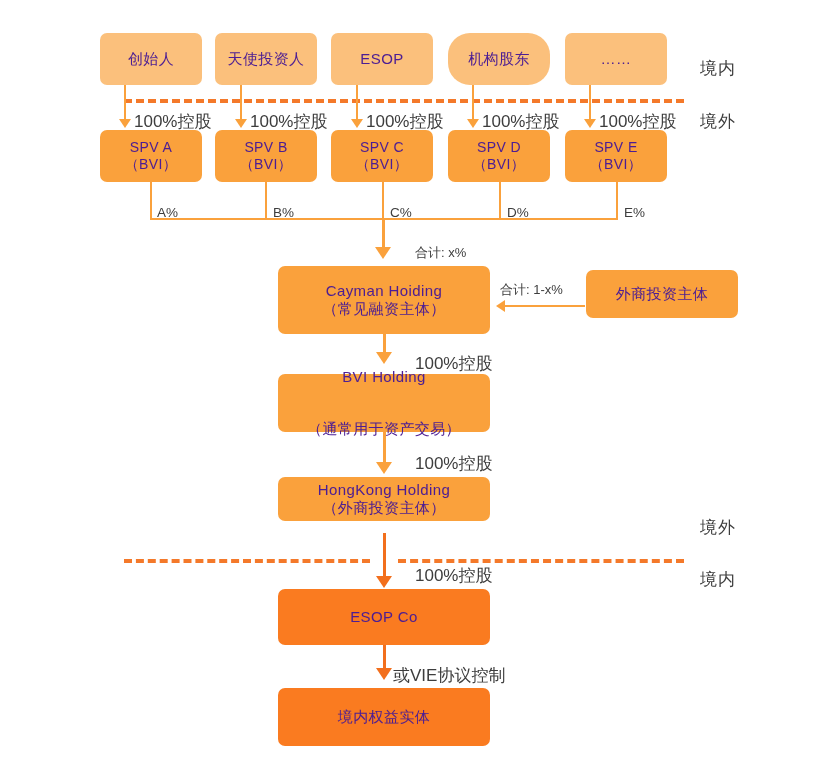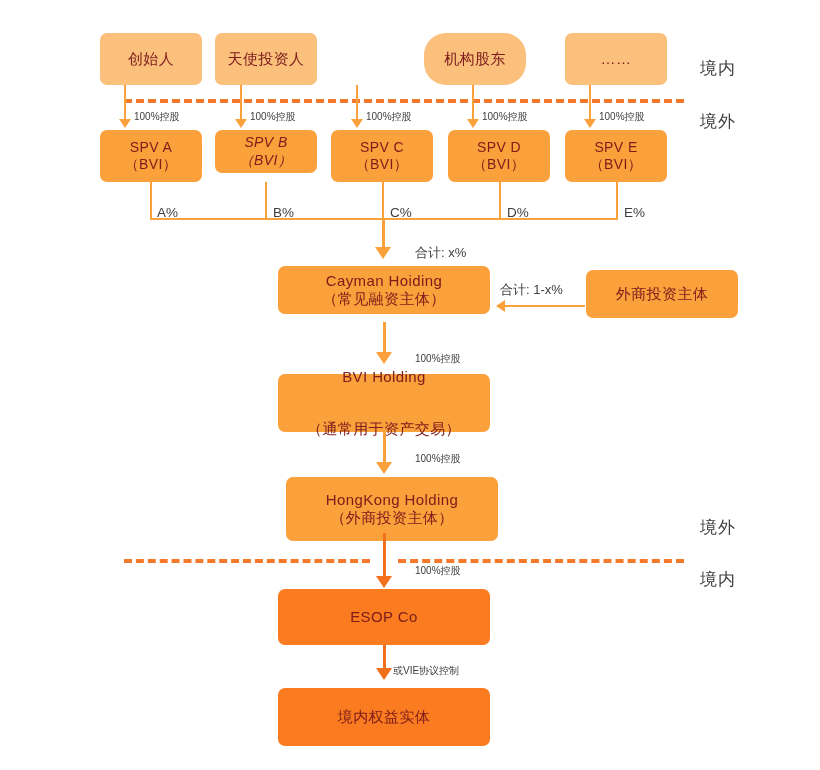--- a/index.html
+++ b/index.html
@@ -10,21 +10,21 @@
     font-family:"Liberation Sans","DejaVu Sans",sans-serif;
     overflow:hidden;
   }
   #stage{position:relative;width:820px;height:770px;}
 
   
   .box{
     position:absolute;
     box-sizing:border-box;
     border-radius:7px;
-    color:#7f1d1d;
+    color:#4c1d95;
     display:flex;
     flex-direction:column;
     align-items:center;
     justify-content:center;
     text-align:center;
     line-height:1.22;
     letter-spacing:.4px;
     text-shadow:0 0 1px rgba(0,0,0,.05);
   }
   .box .l1{display:block;}
@@ -65,41 +65,44 @@
     border-top:4px dashed #f4792a;
   }
 
   
   .lbl{
     position:absolute;
     color:#3d3d3d;
     font-size:12px;
     white-space:nowrap;
   }
-  .lbl.pct{font-size:10px;}
+  .lbl.pct{font-size:17px;}
   .lbl.sum{font-size:13px;}
   .lbl.side{
     font-size:17px;
     color:#3d3d3d;
     letter-spacing:1px;
   }
   .lbl.ab{font-size:13.5px;color:#3d3d3d;}
 </style>
 </head>
 <body>
 
 <div id="stage">
 
   <div class="box tone-light fs15" style="left:100px;top:33px;width:102px;height:52px;">
     <span class="l1">创始人</span>
   </div>
   <div class="box tone-light fs15" style="left:215px;top:33px;width:102px;height:52px;">
     <span class="l1">天使投资人</span>
   </div>
-  <div class="box tone-light fs15" style="left:424px;top:33px;width:102px;height:52px;border-radius:22px;">
+  <div class="box tone-light fs15" style="left:331px;top:33px;width:102px;height:52px;">
+    <span class="l1">ESOP</span>
+  </div>
+  <div class="box tone-light fs15" style="left:448px;top:33px;width:102px;height:52px;border-radius:22px;">
     <span class="l1">机构股东</span>
   </div>
   <div class="box tone-light fs15" style="left:565px;top:33px;width:102px;height:52px;">
     <span class="l1">……</span>
   </div>
 
   <div class="dash" style="left:124px;top:99px;width:560px;"></div>
   <div class="lbl side" style="left:700px;top:57px;">境内</div>
   <div class="lbl side" style="left:700px;top:110px;">境外</div>
 
@@ -120,21 +123,21 @@
   <div class="lbl pct" style="left:482px;top:110px;">100%控股</div>
 
   <div class="vline" style="left:589px;top:85px;height:36px;"></div>
   <div class="arrow-d" style="left:584px;top:119px;"></div>
   <div class="lbl pct" style="left:599px;top:110px;">100%控股</div>
 
   <div class="box tone-mid fs14" style="left:100px;top:130px;width:102px;height:52px;">
     <span class="l1">SPV A</span>
     <span class="l2">（BVI）</span>
   </div>
-  <div class="box tone-mid fs14" style="left:215px;top:130px;width:102px;height:43px;font-style:italic;">
+  <div class="box tone-mid fs14" style="left:215px;top:130px;width:102px;height:52px;">
     <span class="l1">SPV B</span>
     <span class="l2">（BVI）</span>
   </div>
   <div class="box tone-mid fs14" style="left:331px;top:130px;width:102px;height:52px;text-align:right;">
     <span class="l1">SPV C</span>
     <span class="l2">（BVI）</span>
   </div>
   <div class="box tone-mid fs14" style="left:448px;top:130px;width:102px;height:52px;">
     <span class="l1">SPV D</span>
     <span class="l2">（BVI）</span>
@@ -155,21 +158,21 @@
   <div class="lbl ab" style="left:157px;top:205px;">A%</div>
   <div class="lbl ab" style="left:273px;top:205px;">B%</div>
   <div class="lbl ab" style="left:390px;top:205px;">C%</div>
   <div class="lbl ab" style="left:507px;top:205px;">D%</div>
   <div class="lbl ab" style="left:624px;top:205px;">E%</div>
 
   <div class="vline" style="left:382px;top:218px;width:3px;height:33px;"></div>
   <div class="arrow-d big" style="left:375px;top:247px;"></div>
   <div class="lbl sum" style="left:415px;top:244px;">合计: x%</div>
 
-  <div class="box tone-mid fs15" style="left:278px;top:266px;width:212px;height:48px;">
+  <div class="box tone-mid fs15" style="left:278px;top:266px;width:212px;height:68px;">
     <span class="l1">Cayman Hoiding</span>
     <span class="l2">（常见融资主体）</span>
   </div>
 
   <div class="box tone-mid fs15" style="left:586px;top:270px;width:152px;height:48px;">
     <span class="l1">外商投资主体</span>
   </div>
   <div class="hline" style="left:505px;top:305px;width:80px;"></div>
   <div class="arrow-l" style="left:496px;top:300px;"></div>
   <div class="lbl sum" style="left:500px;top:281px;">合计: 1-x%</div>
@@ -180,21 +183,21 @@
 
   <div class="box tone-mid fs15" style="left:278px;top:374px;width:212px;height:58px;gap:34px;">
     <span class="l1">BVI Holding</span>
     <span class="l2">（通常用于资产交易）</span>
   </div>
 
   <div class="vline" style="left:383px;top:432px;width:3px;height:34px;"></div>
   <div class="arrow-d big" style="left:376px;top:462px;"></div>
   <div class="lbl pct" style="left:415px;top:452px;">100%控股</div>
 
-  <div class="box tone-mid fs15" style="left:286px;top:477px;width:212px;height:64px;">
+  <div class="box tone-mid fs15" style="left:278px;top:477px;width:212px;height:44px;">
     <span class="l1">HongKong Holding</span>
     <span class="l2">（外商投资主体）</span>
   </div>
 
   <div class="dash" style="left:124px;top:559px;width:246px;"></div>
   <div class="dash" style="left:398px;top:559px;width:286px;"></div>
   <div class="lbl side" style="left:700px;top:516px;">境外</div>
   <div class="lbl side" style="left:700px;top:568px;">境内</div>
 
   <div class="vline deep" style="left:383px;top:533px;width:3px;height:47px;"></div>

